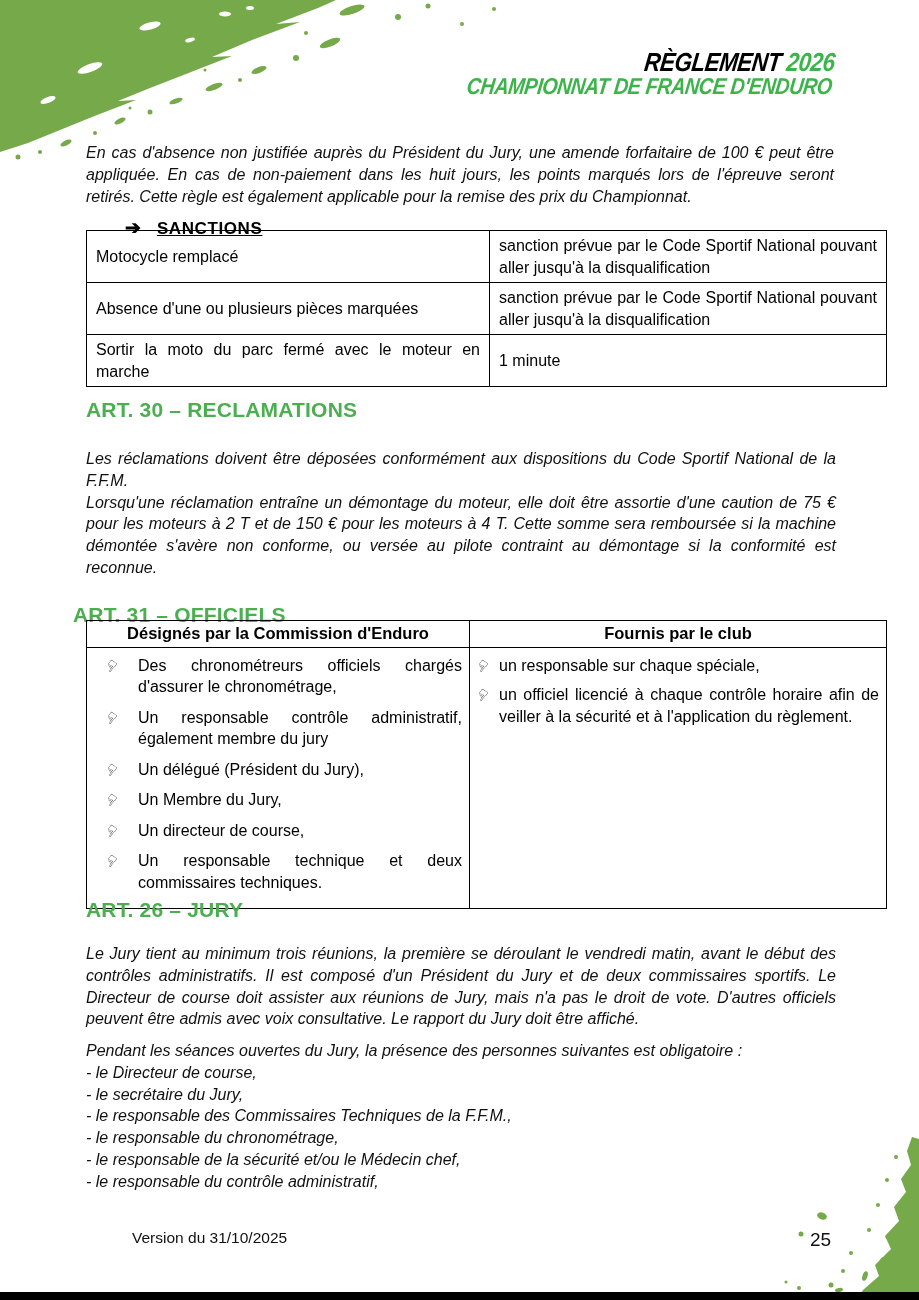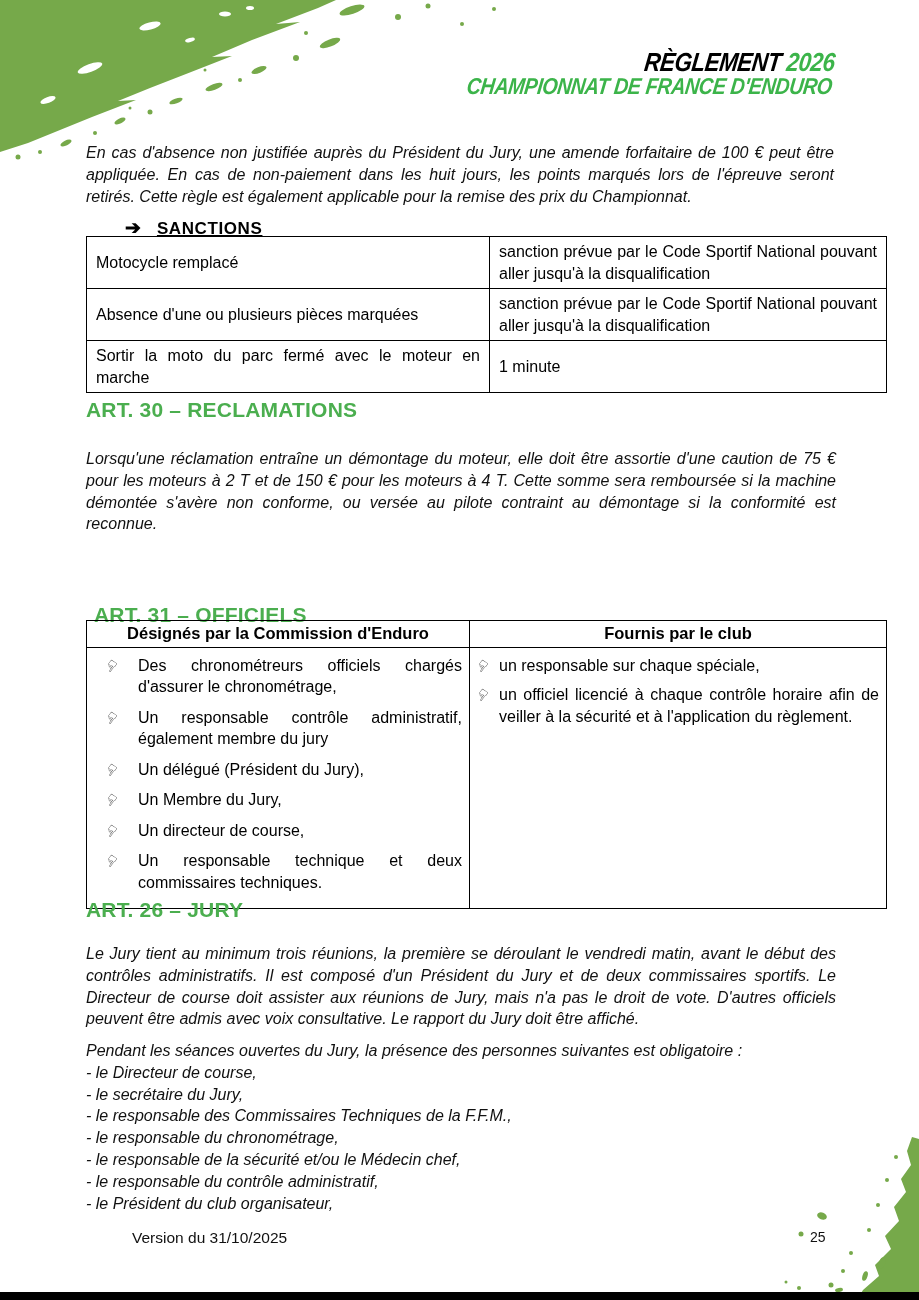--- a/index.html
+++ b/index.html
@@ -43,21 +43,21 @@
   .b-item-r .hand{left:0px;}
   .hand{
     position:absolute;top:1px;display:inline-block;
     font-family:"DejaVu Sans",sans-serif;font-size:15px;
     transform:rotate(38deg);
   }
   
   .plain-line{text-align:left;}
   
   .footer-version{left:100px;top:1229px;font-size:15.5px;color:#111;margin-left:32px;}
-  .footer-page{left:810px;top:1229px;font-size:14px;color:#111;}
+  .footer-page{left:810px;top:1229px;font-size:19px;color:#111;}
   .bottom-bar{left:0;top:1292px;width:919px;height:8px;background:#000;}
   .deco{pointer-events:none;}
 </style>
 </head>
 <body>
 
 <div class="page">
 
   <svg class="abs deco" style="left:0;top:0;" width="510" height="160" viewBox="0 0 510 160">
     <g fill="#76A94A">
@@ -117,21 +117,21 @@
     <div class="logo-line1"><span style="color:#000">RÈGLEMENT</span><span style="color:#3CB44A"> 2026</span></div>
     <div class="logo-line2" style="color:#3CB44A">CHAMPIONNAT DE FRANCE D'ENDURO</div>
   </div>
 
   <div class="abs body-text" style="left:86px;top:142px;width:748px;">En cas d'absence non justifiée auprès du Président du Jury, une amende forfaitaire de 100 € peut être appliquée. En cas de non-paiement dans les huit jours, les points marqués lors de l'épreuve seront retirés. Cette règle est également applicable pour la remise des prix du Championnat.</div>
 
   <div class="abs sanctions-head" style="left:88px;top:216px;">
     <span class="arrow">➔</span><span class="label">SANCTIONS</span>
   </div>
 
-  <table class="doc sanctions abs" style="left:86px;top:236px;padding-left:16px;">
+  <table class="doc sanctions abs" style="left:86px;top:230px;padding-left:16px;">
     <colgroup>
         <col style="width:403px">
         <col style="width:397px">
       </colgroup>
     <tbody>
       <tr style="height:46px;">
         <td>Motocycle remplacé</td>
         <td>sanction prévue par le Code Sportif National pouvant aller jusqu'à la disqualification</td>
       </tr>
       <tr style="height:48px;">
@@ -140,24 +140,25 @@
       </tr>
       <tr style="height:43px;">
         <td>Sortir la moto du parc fermé avec le moteur en marche</td>
         <td>1 minute</td>
       </tr>
     </tbody>
   </table>
 
   <div class="abs art-heading" style="left:86px;top:398px;color:#4BAE4F;">ART. 30 – RECLAMATIONS</div>
   <div class="abs body-text" style="left:86px;top:448px;width:750px;">
+    <div>Les réclamations doivent être déposées conformément aux dispositions du Code Sportif National de la F.F.M.</div>
     <div>Lorsqu'une réclamation entraîne un démontage du moteur, elle doit être assortie d'une caution de 75 € pour les moteurs à 2 T et de 150 € pour les moteurs à 4 T. Cette somme sera remboursée si la machine démontée s'avère non conforme, ou versée au pilote contraint au démontage si la conformité est reconnue.</div>
   </div>
 
-  <div class="abs art-heading" style="left:94px;top:603px;color:#4BAE4F;">ART. 31 – OFFICIELS</div>
+  <div class="abs art-heading" style="left:73px;top:603px;color:#4BAE4F;">ART. 31 – OFFICIELS</div>
 
   <table class="doc officials abs" style="left:86px;top:620px;">
     <colgroup>
         <col style="width:383px">
         <col style="width:417px">
       </colgroup>
     <thead>
       <tr>
         <th>Désignés par la Commission d'Enduro</th>
         <th>Fournis par le club</th>
@@ -185,21 +186,20 @@
   <div class="abs body-text" style="left:86px;top:943px;width:750px;">Le Jury tient au minimum trois réunions, la première se déroulant le vendredi matin, avant le début des contrôles administratifs. Il est composé d'un Président du Jury et de deux commissaires sportifs. Le Directeur de course doit assister aux réunions de Jury, mais n'a pas le droit de vote. D'autres officiels peuvent être admis avec voix consultative. Le rapport du Jury doit être affiché.</div>
 
   <div class="abs body-text" style="left:86px;top:1040px;width:750px;">
     <div class="plain-line">Pendant les séances ouvertes du Jury, la présence des personnes suivantes est obligatoire :</div>
     <div class="plain-line">- le Directeur de course,</div>
     <div class="plain-line">- le secrétaire du Jury,</div>
     <div class="plain-line">- le responsable des Commissaires Techniques de la F.F.M.,</div>
     <div class="plain-line">- le responsable du chronométrage,</div>
     <div class="plain-line">- le responsable de la sécurité et/ou le Médecin chef,</div>
     <div class="plain-line">- le responsable du contrôle administratif,</div>
-    <div class="plain-line">- le Président du club organisateur,</div>
   </div>
 
   <div class="abs footer-version">Version du 31/10/2025</div>
   <div class="abs footer-page">25</div>
 
   <div class="abs bottom-bar"></div>
 
 </div>
 
 </body></html>

